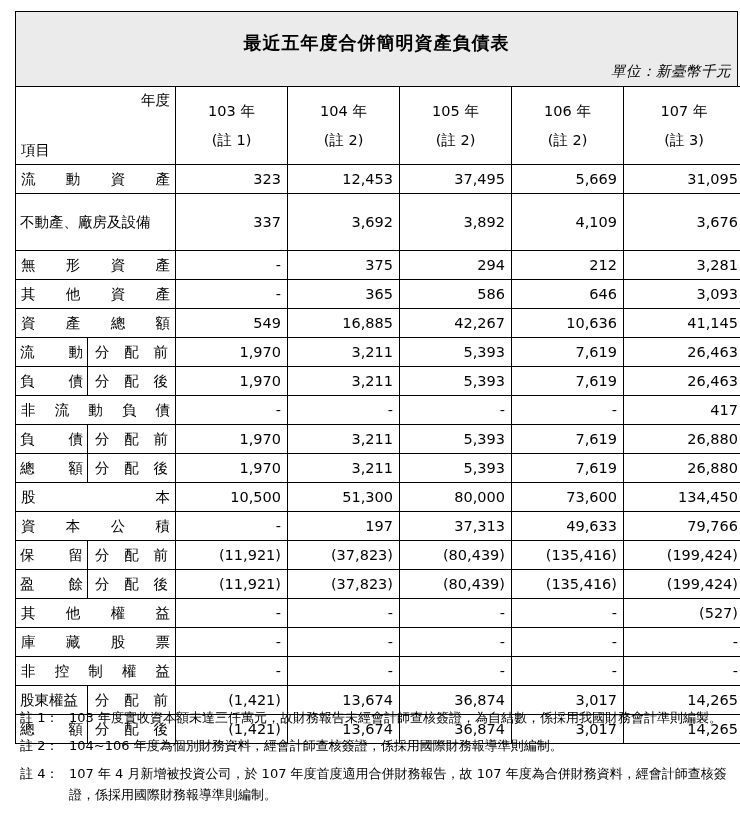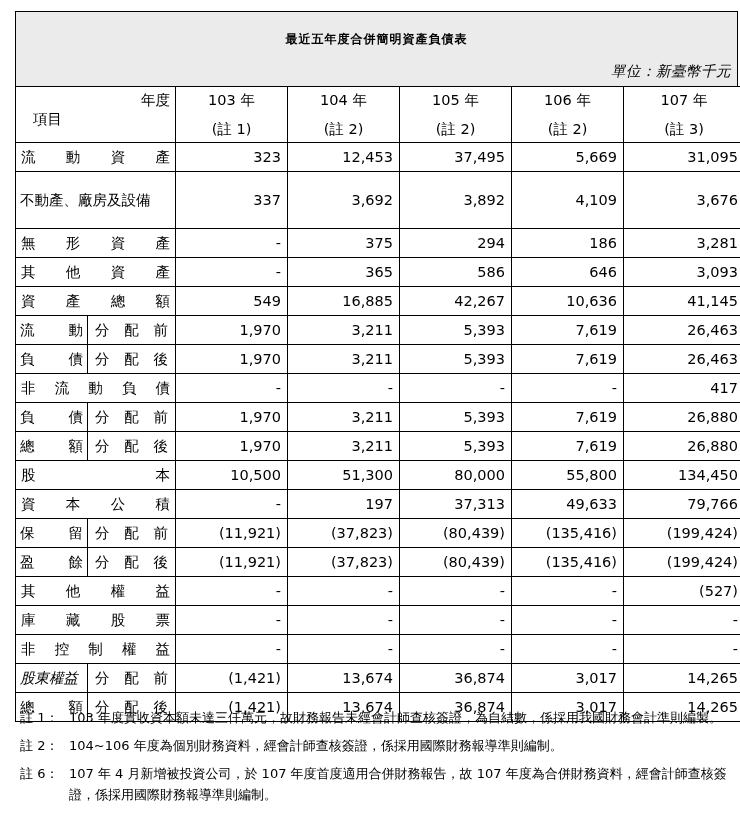--- a/index.html
+++ b/index.html
@@ -33,21 +33,21 @@
     border: 1px solid #000000;
     border-bottom: none;
     box-sizing: border-box;
   }
   .doc-title {
     position: absolute;
     left: 0;
     top: 19px;
     width: 100%;
     text-align: center;
-    font-size: 12px;
+    font-size: 18px;
     font-weight: bold;
     letter-spacing: 1px;
   }
   .unit-line {
     position: absolute;
     right: 6px;
     bottom: 5px;
     font-size: 14.5px;
     letter-spacing: 0.5px;
     font-style: italic;
@@ -73,34 +73,33 @@
   
   col.c-item-a { width: 72px; }
   col.c-item-b { width: 88px; }
   col.c-data   { width: 112px; }
   col.c-data-last { width: 121px; }
 
   
   .hdr-corner {
     height: 55px;
     position: relative;
-    padding: 0 4px !important;
+    padding: 11px 4px !important;
   }
   .hdr-corner .yr {
     position: absolute;
     right: 5px;
     top: 5px;
     white-space: nowrap;
   }
   .hdr-corner .itm {
     position: absolute;
     left: 5px;
-    bottom: 14px;
-    white-space: nowrap;
-    margin-left: 12px;
+    bottom: 5px;
+    white-space: nowrap;
   }
   .hdr-year {
     text-align: center;
     height: 55px;
     padding: 0 2px !important;
   }
   .hdr-year .l1 { display: block; padding-top: 1px; }
   .hdr-year .l2 { display: block; padding-top: 6px; margin-top: 6px; }
   
   .lbl-just {
@@ -119,21 +118,20 @@
   .lbl-a {
     text-align: justify;
     text-align-last: justify;
     padding: 0 4px !important;
     height: 28px;
     white-space: nowrap;
   }
   .lbl-a.nojust {
     text-align: right;
     text-align-last: left;
-    font-style: italic;
   }
   .lbl-b {
     text-align: justify;
     text-align-last: justify;
     padding: 0 7px !important;
     height: 28px;
   }
 
   
   .num {
@@ -228,21 +226,21 @@
           <td class="num tall">3,692</td>
           <td class="num tall">3,892</td>
           <td class="num tall">4,109</td>
           <td class="num tall">3,676</td>
         </tr>
         <tr>
           <td colspan="2" class="lbl-just">無　形　資　產</td>
           <td class="num">-</td>
           <td class="num">375</td>
           <td class="num">294</td>
-          <td class="num">186</td>
+          <td class="num">212</td>
           <td class="num">3,281</td>
         </tr>
         <tr>
           <td colspan="2" class="lbl-just">其　他　資　產</td>
           <td class="num">-</td>
           <td class="num">365</td>
           <td class="num">586</td>
           <td class="num">646</td>
           <td class="num">3,093</td>
         </tr>
@@ -296,21 +294,21 @@
           <td class="num">3,211</td>
           <td class="num">5,393</td>
           <td class="num">7,619</td>
           <td class="num">26,880</td>
         </tr>
         <tr>
           <td colspan="2" class="lbl-just">股　　　　本</td>
           <td class="num">10,500</td>
           <td class="num">51,300</td>
           <td class="num">80,000</td>
-          <td class="num">55,800</td>
+          <td class="num">73,600</td>
           <td class="num">134,450</td>
         </tr>
         <tr>
           <td colspan="2" class="lbl-just">資　本　公　積</td>
           <td class="num">-</td>
           <td class="num">197</td>
           <td class="num">37,313</td>
           <td class="num">49,633</td>
           <td class="num">79,766</td>
         </tr>
@@ -380,18 +378,18 @@
   <div class="notes" id="notes-container">
       <div class="note">
         <span class="tag">註 1：</span>
         <span class="body">103 年度實收資本額未達三仟萬元，故財務報告未經會計師查核簽證，為自結數，係採用我國財務會計準則編製。</span>
       </div>
       <div class="note">
         <span class="tag">註 2：</span>
         <span class="body">104~106 年度為個別財務資料，經會計師查核簽證，係採用國際財務報導準則編制。</span>
       </div>
       <div class="note">
-        <span class="tag">註 6：</span>
+        <span class="tag">註 4：</span>
         <span class="body">107 年 4 月新增被投資公司，於 107 年度首度適用合併財務報告，故 107 年度為合併財務資料，經會計師查核簽證，係採用國際財務報導準則編制。</span>
       </div>
     </div>
 
 </div>
 
 </body></html>

